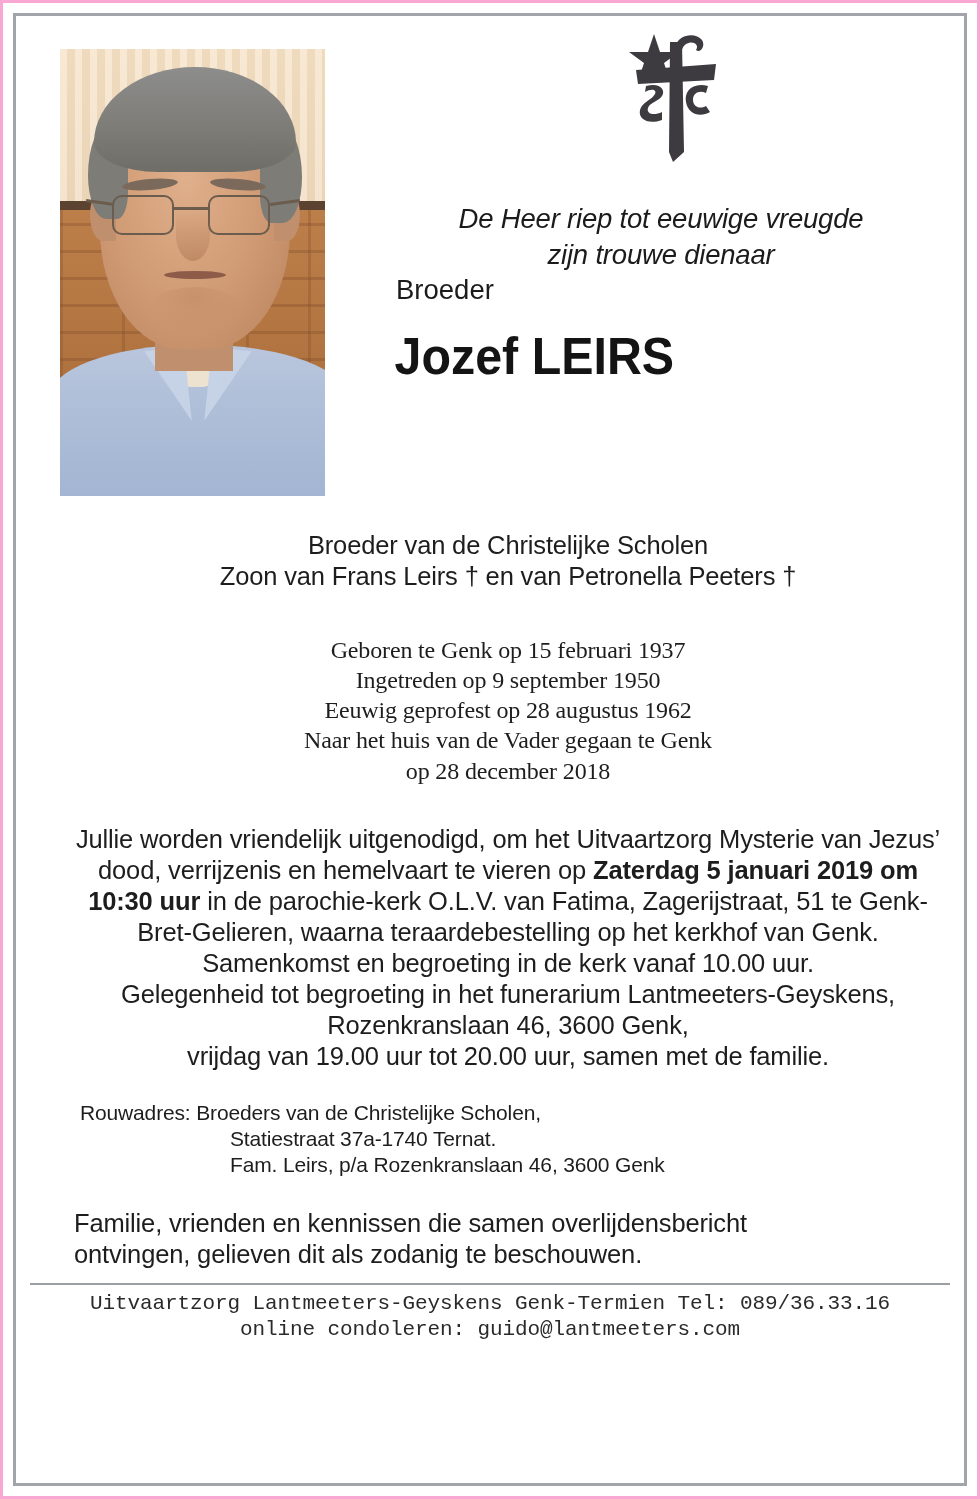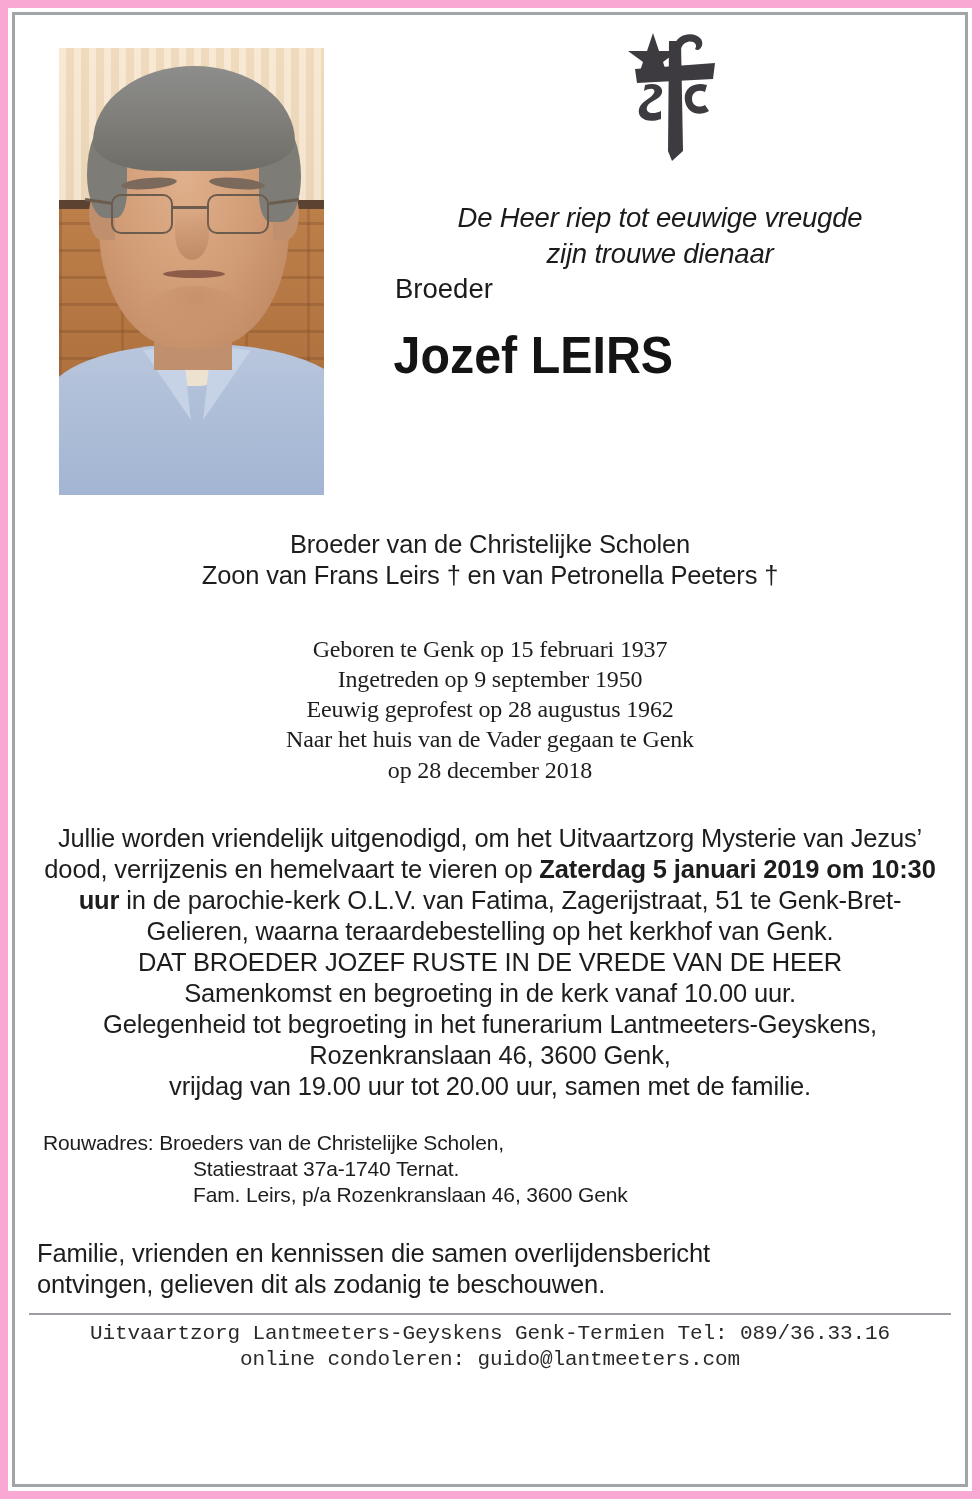--- a/index.html
+++ b/index.html
@@ -10,22 +10,22 @@
     background: #ffffff;
     font-family: "Liberation Sans", sans-serif;
   }
 
   
   #memorial-card {
     position: relative;
     width: 980px;
     height: 1499px;
     background: #ffffff;
-    border: 8px solid #f9a8d4;      
-    padding: 4px;                   
+    border: 3px solid #f9a8d4;      
+    padding: 10px;                   
   }
   #card-inner {
     position: relative;
     width: 100%;
     height: 100%;
     border: 3px solid #a1a4a9;       
     background: #ffffff;
     overflow: hidden;
   }
 
@@ -228,20 +228,21 @@
     padding-left: 20px;
     transform: scaleX(0.93);
     transform-origin: left center;
   }
 
   
   .block {
     text-align: center;
     color: #1d1d1d;
     letter-spacing: -0.15px;
+    margin-left: 36px;
   }
   .affiliation {
     margin-top: 62px;
     font-size: 25.5px;
     line-height: 1.23;
   }
   .lifedates {
     margin-top: 42px;
     font-size: 24px;
     line-height: 1.26;
@@ -361,21 +362,20 @@
     <div class="block lifedates">
       <div>Geboren te Genk op 15 februari 1937</div>
       <div>Ingetreden op 9 september 1950</div>
       <div>Eeuwig geprofest op 28 augustus 1962</div>
       <div>Naar het huis van de Vader gegaan te Genk</div>
       <div>op 28 december 2018</div>
     </div>
 
     <div class="block invitation">
       <span>Jullie worden vriendelijk uitgenodigd, om het Uitvaartzorg Mysterie van Jezus’ dood, verrijzenis en hemelvaart te vieren op </span><b>Zaterdag 5 januari 2019 om 10:30 uur</b><span> in de  parochie-kerk O.L.V. van Fatima, Zagerijstraat, 51 te Genk-Bret-Gelieren, waarna teraardebestelling op het kerkhof van Genk.</span>
-      <div>DAT BROEDER JOZEF RUSTE IN DE VREDE VAN DE HEER</div>
       <div>Samenkomst en begroeting in de kerk vanaf 10.00 uur.</div>
       <div>Gelegenheid tot begroeting in het funerarium Lantmeeters-Geyskens, Rozenkranslaan 46, 3600 Genk,</div>
       <div>vrijdag van 19.00 uur tot 20.00 uur, samen met de familie.</div>
     </div>
 
     <div class="block mourning-address">
       <div>Rouwadres: Broeders van de Christelijke Scholen,</div>
       <div class="indent">Statiestraat 37a-1740 Ternat.</div>
       <div class="indent">Fam. Leirs, p/a Rozenkranslaan 46, 3600 Genk</div>
     </div>

